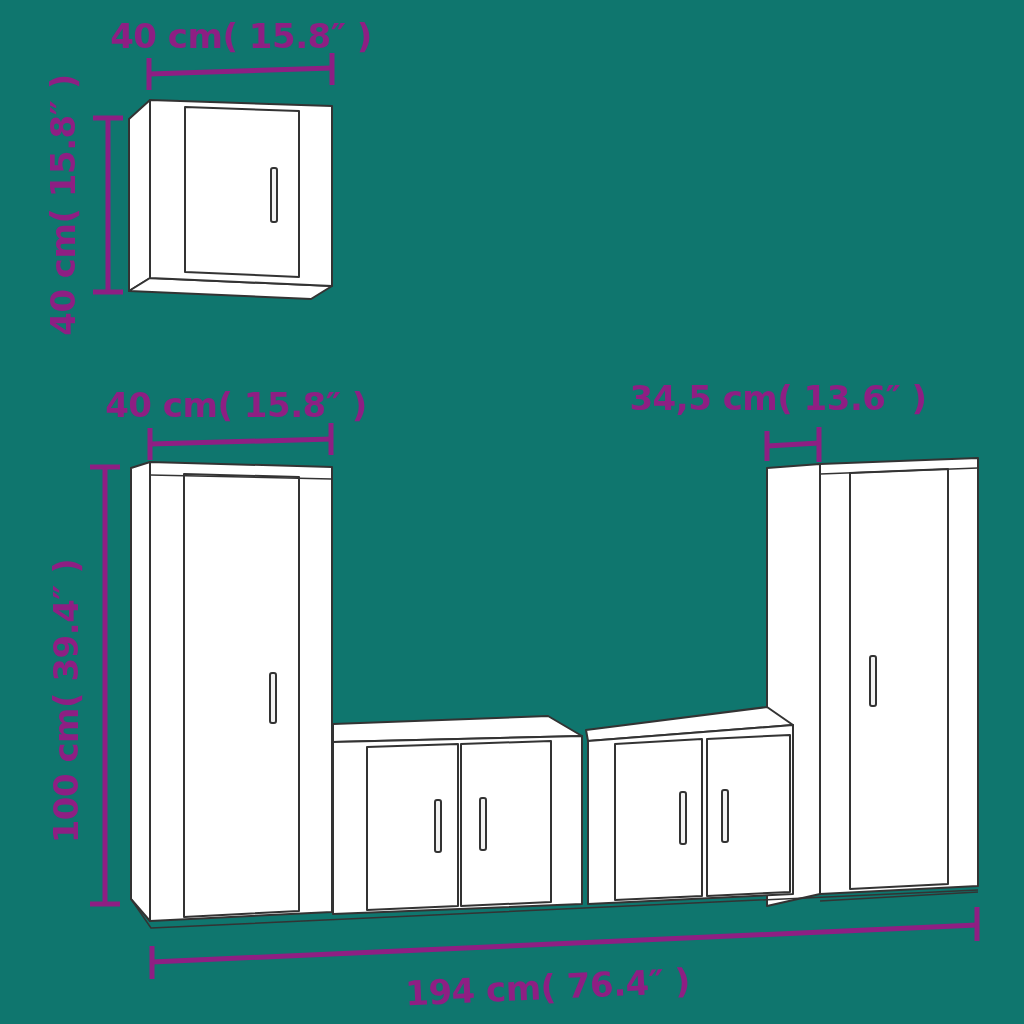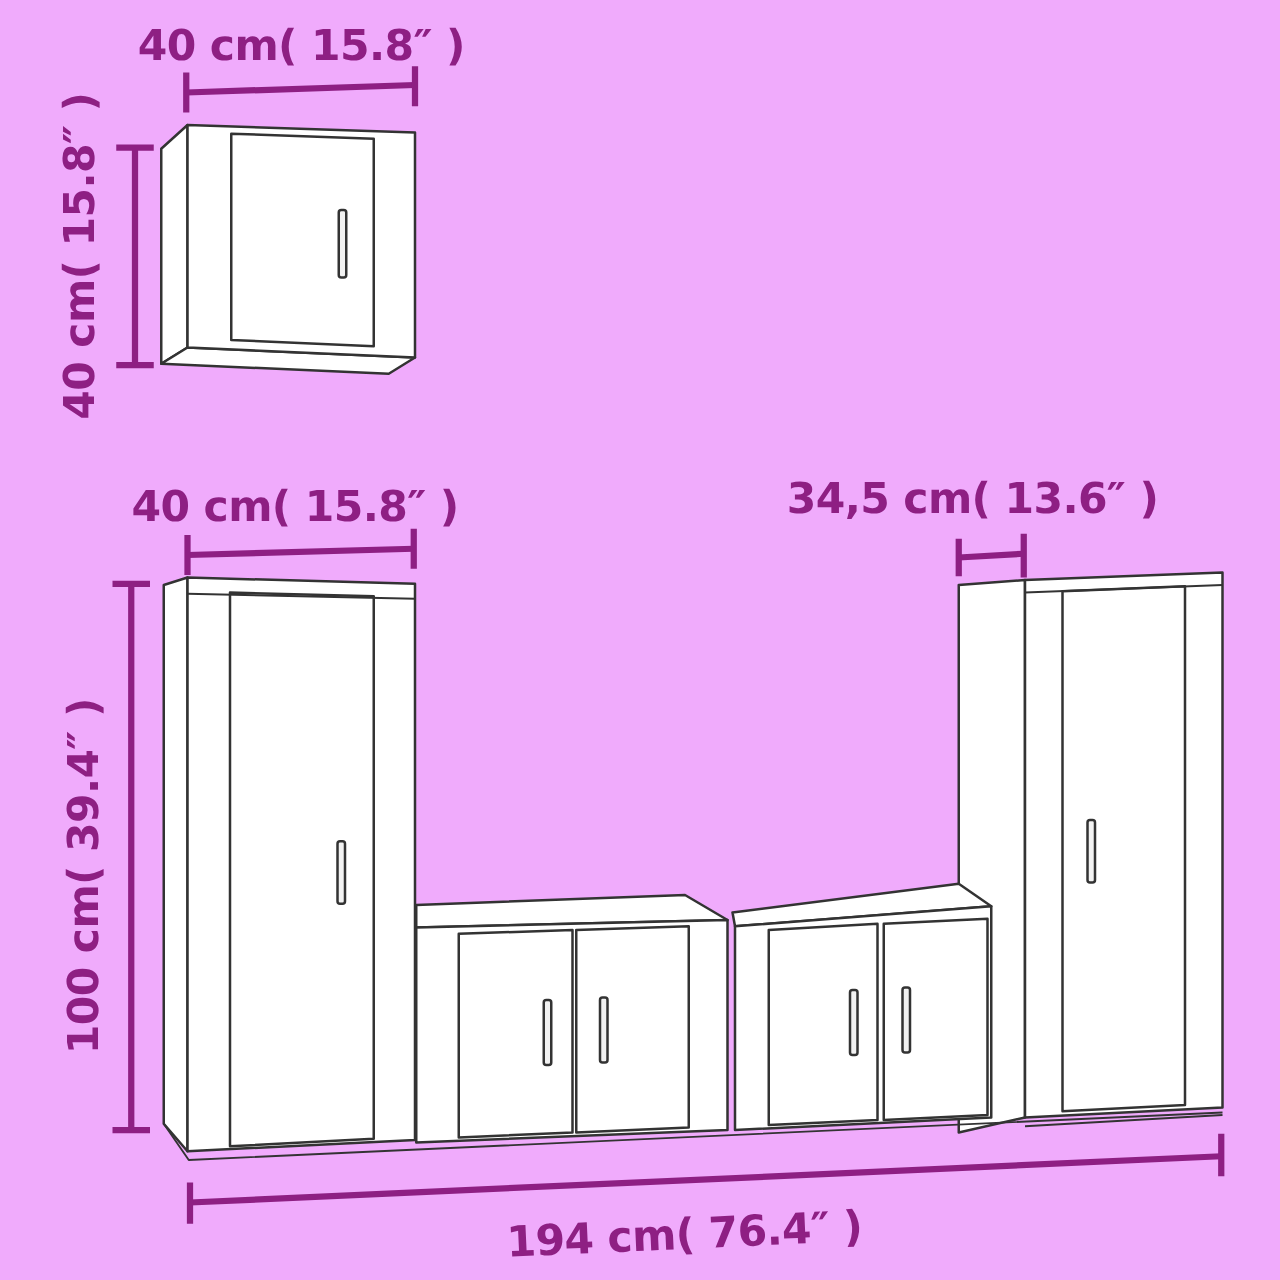--- a/index.html
+++ b/index.html
@@ -1,16 +1,16 @@
 <!DOCTYPE html>
 <html><head>
 <meta charset="utf-8">
 <style>
   html,body{margin:0;padding:0;background:#ffffff;}
-  .stage{position:relative;width:1024px;height:1024px;background:#f0abfc;overflow:hidden;}
+  .stage{position:relative;width:1024px;height:1024px;background:#0f766e;overflow:hidden;}
   .dim-label{
     font-family:"DejaVu Sans","Liberation Sans",sans-serif;
     font-weight:bold;
     font-size:34px;
     letter-spacing:-0.5px;
   }
   svg{display:block;}
 </style>
 </head>
 <body>

